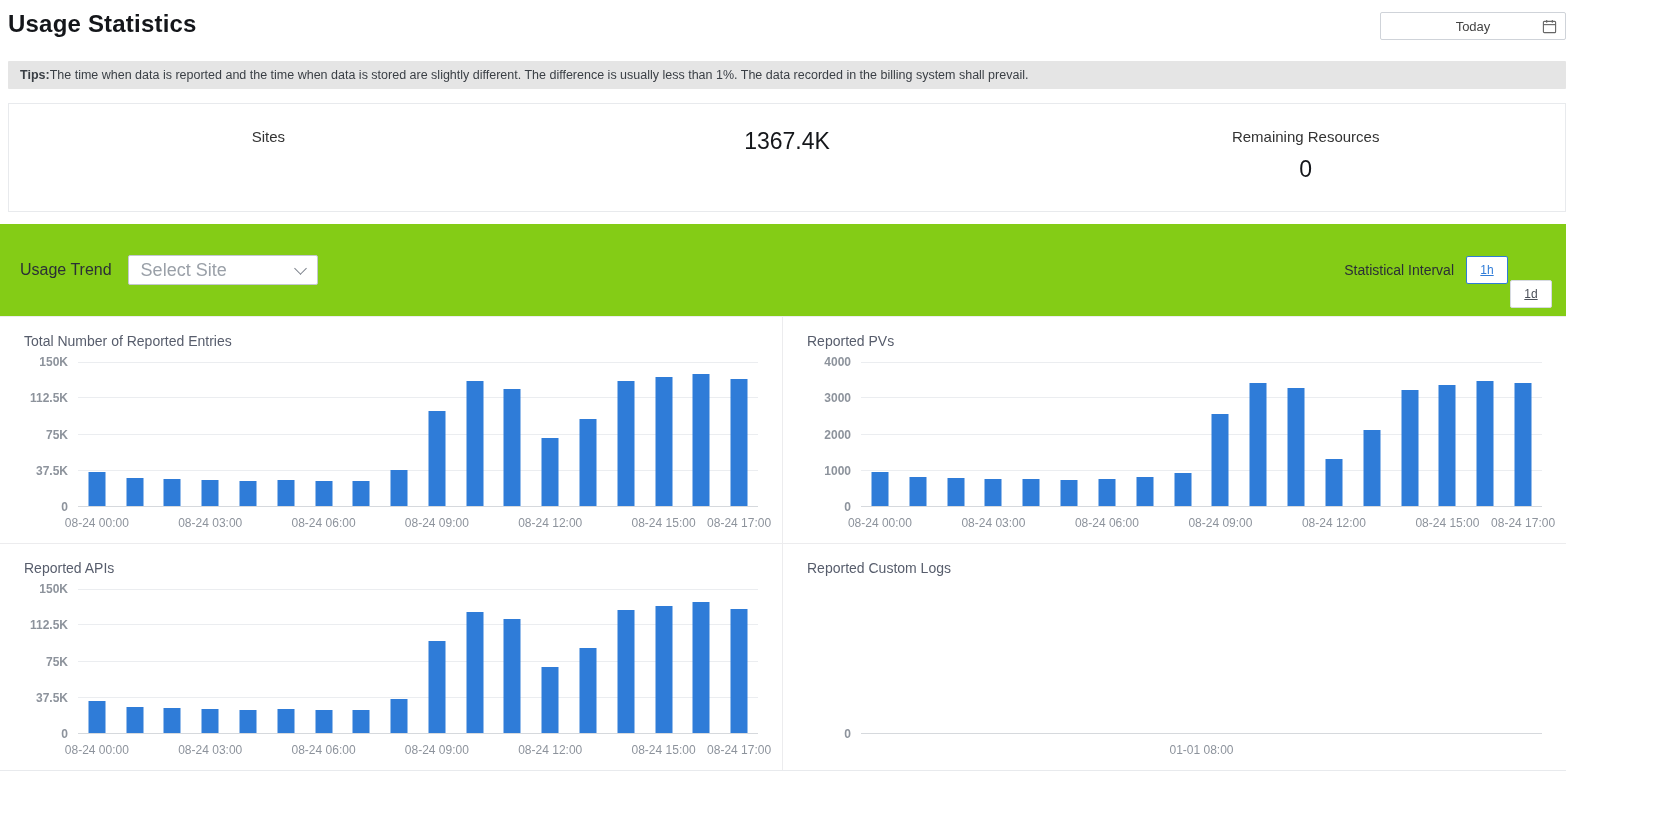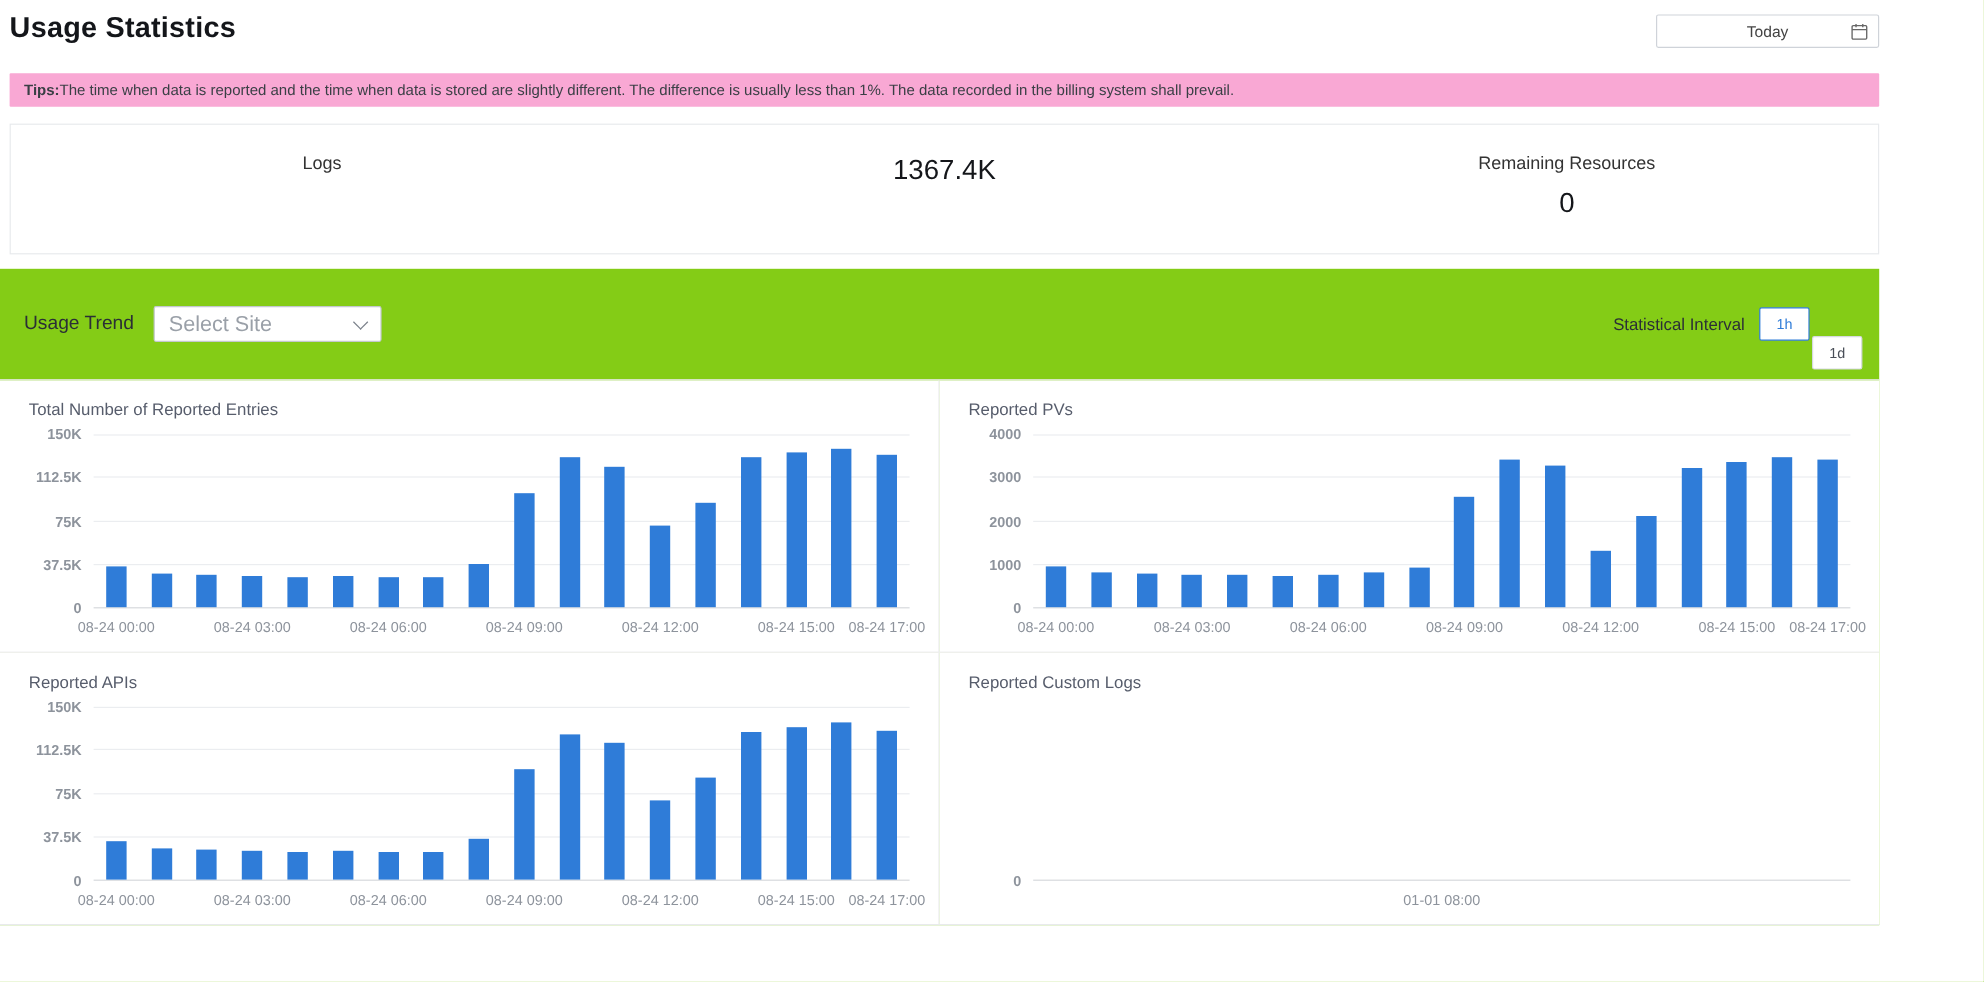--- a/index.html
+++ b/index.html
@@ -12,21 +12,21 @@
 
   
   .header { display:flex; align-items:flex-start; justify-content:space-between; padding:10px 0 13px 8px; }
   h1 { font-size:24px; font-weight:700; color:#14161a; letter-spacing:.2px; }
   .date-btn { width:186px; height:28px; border:1px solid #cfd3d9; border-radius:2px; position:relative;
     display:flex; align-items:center; justify-content:center; font-size:13px; color:#444;
     background:#fff; margin-top:2px; cursor:pointer; }
   .date-btn .cal { position:absolute; right:8px; top:6px; line-height:0; }
 
   
-  .tips { margin:8px 0 14px 8px; width:1558px; background:#f9a8d4; padding:7px 12px;
+  .tips { margin:8px 0 14px 8px; width:1558px; background:#e5e5e5; padding:7px 12px;
     font-size:12.5px; color:#3a3f45; border-radius:1px; }
   .tips-prefix { font-weight:700; }
 
   
   .stats-card { margin-left:8px; width:1558px; border:1px solid #e8eaed; background:#fff;
     display:flex; padding:24px 0 28px; }
   .stat { flex:1; text-align:center; }
   .stat-label { font-size:15px; color:#333; margin-bottom:11px; }
   .stat-value { font-size:23px; color:#14161a; font-weight:400; }
 
@@ -35,21 +35,21 @@
   .trend-header { display:flex; align-items:center; height:92px; padding:0 14px 0 20px; }
   .trend-title { font-size:16px; color:#2b2f36; margin-right:16px; }
   .select { width:190px; height:30px; border:1px solid #c3c8cf; border-radius:2px; display:flex;
     align-items:center; padding:0 12px; cursor:pointer; background:#fff; }
   .select-placeholder { font-size:18px; color:#9aa0a8; }
   .chevron { margin-left:auto; width:9px; height:9px; border-right:1.5px solid #7a808a;
     border-bottom:1.5px solid #7a808a; transform:rotate(45deg); margin-top:-4px; }
   .interval-group { margin-left:auto; display:flex; align-items:center; }
   .interval-label { font-size:14px; color:#2b2f36; margin-right:12px; }
   .interval-btn { width:42px; height:28px; display:flex; align-items:center; justify-content:center;
-    font-size:12px; border:1px solid #d6dae0; background:#fff; color:#4a4f58; cursor:pointer; border-radius:2px; }
+    font-size:12px; border:1px solid #d6dae0; background:#fff; color:#4a4f58; cursor:pointer; border-radius:2px;text-decoration:underline; }
   .interval-btn + .interval-btn { margin-left:2px;margin-top:48px; }
   .interval-btn.selected { border-color:#2f7cd8; color:#2f7cd8; }
 
   
   .charts-grid { display:grid; grid-template-columns:1fr 1fr; border-top:1px solid #ececee; }
   .chart-panel { padding:16px 24px 10px; background:#fff; }
   .chart-panel.br { border-right:1px solid #ececee; }
   .chart-panel.bb { border-bottom:1px solid #ececee; }
   .chart-title { font-size:14px; color:#575d6c; }
   .chart-grid-inner { margin-top:13px; display:grid; grid-template-columns:54px 1fr; grid-template-rows:145px 26px; }
@@ -81,21 +81,21 @@
       </span>
     </div>
   </header>
 
   <div class="tips">
     <span class="tips-prefix">Tips:</span><span>The time when data is reported and the time when data is stored are slightly different. The difference is usually less than 1%. The data recorded in the billing system shall prevail.</span>
   </div>
 
   <section class="stats-card">
     <div class="stat">
-      <div class="stat-label">Logs</div>
+      <div class="stat-label">Sites</div>
     </div>
     <div class="stat">
       <div class="stat-value">1367.4K</div>
     </div>
     <div class="stat">
       <div class="stat-label">Remaining Resources</div>
       <div class="stat-value">0</div>
     </div>
   </section>
 

